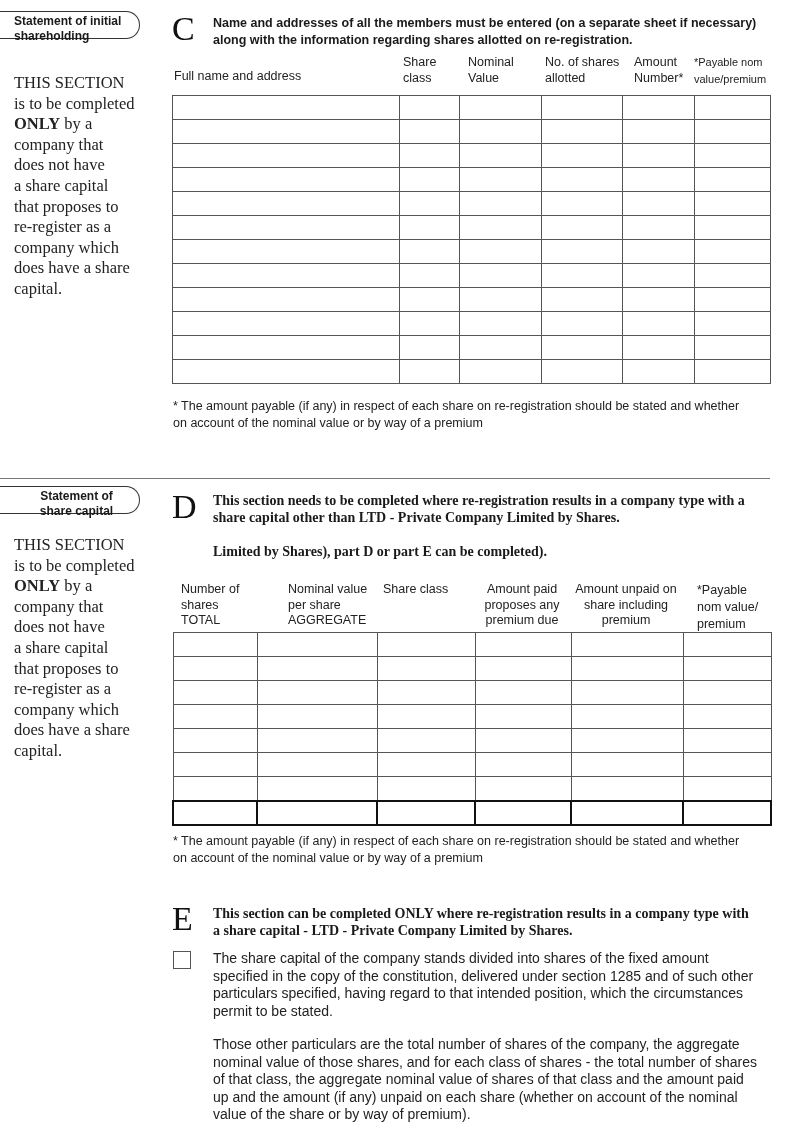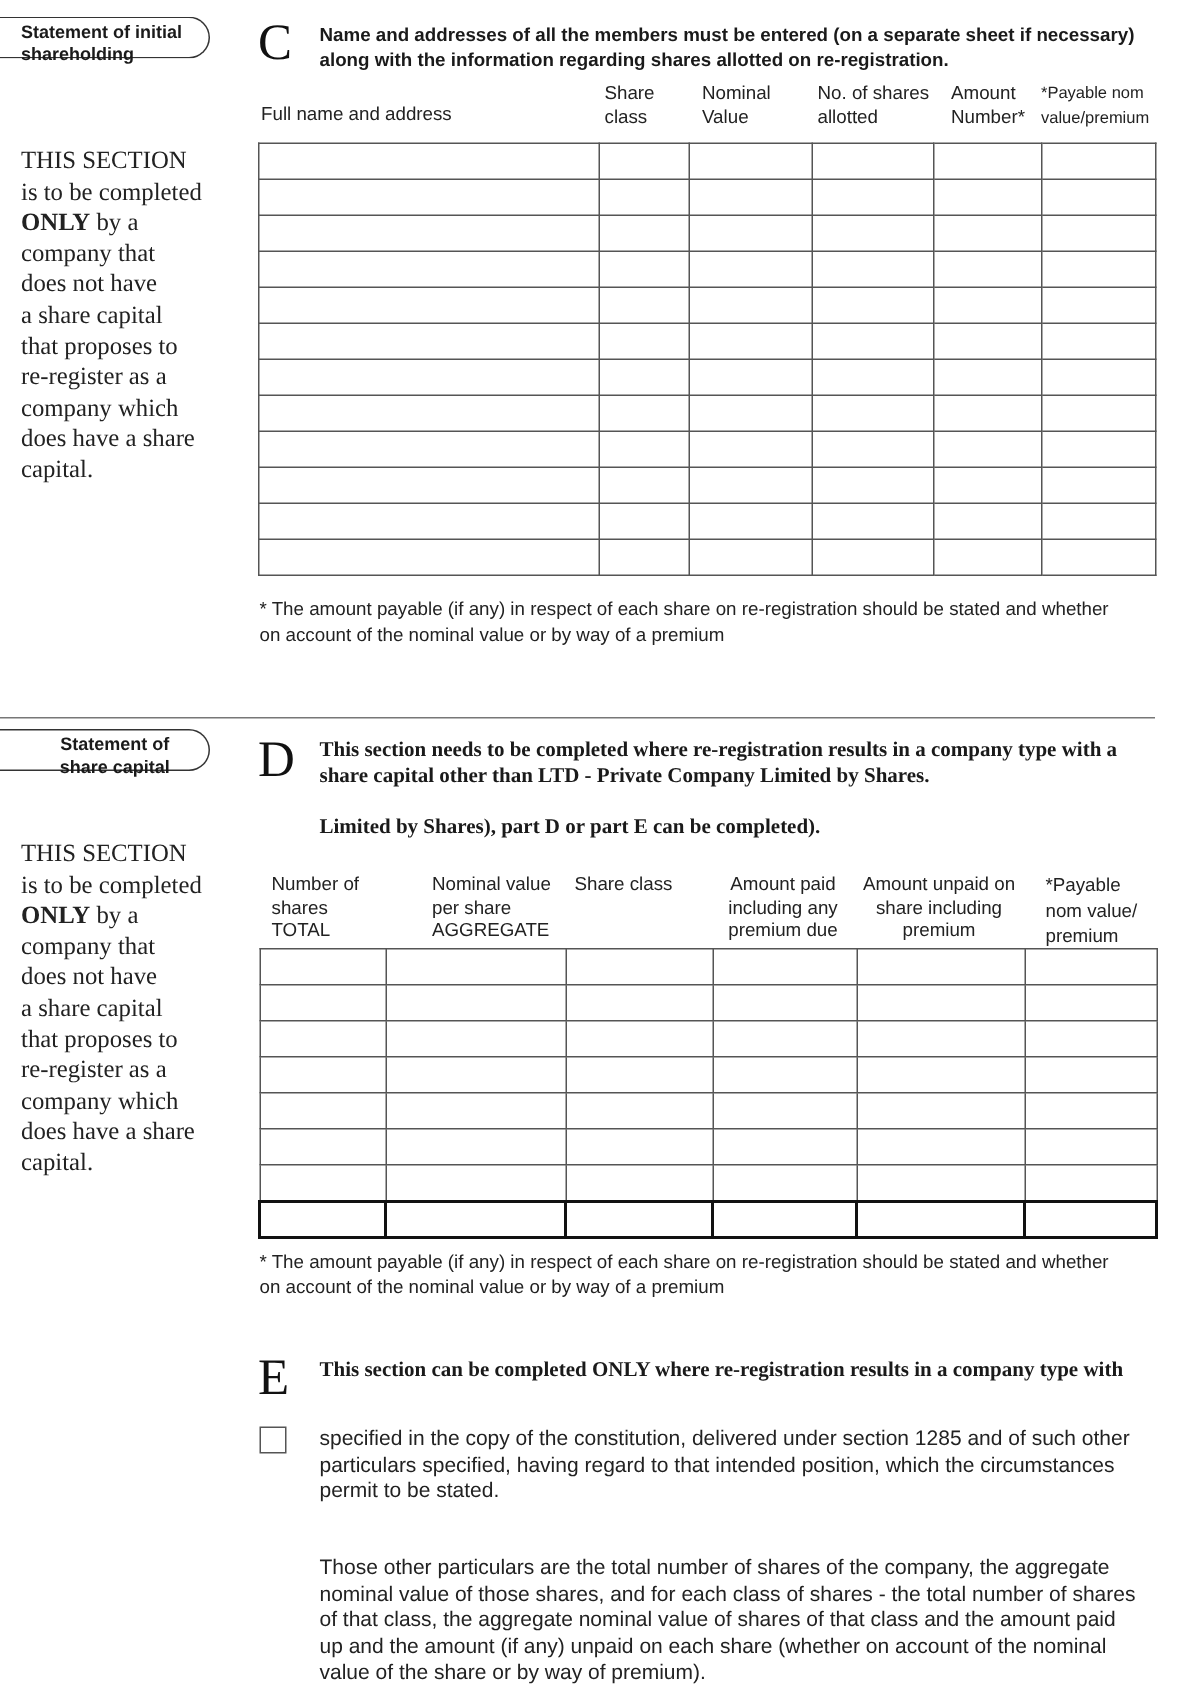--- a/index.html
+++ b/index.html
@@ -6,21 +6,21 @@
   body { width:800px; height:1127px; position:relative; overflow:hidden; color:#1a1a1a; }
 
   .tab-label {
     position:absolute; left:0; width:140px; height:28px;
     border:1px solid #333; border-left:none; border-radius:0 16px 16px 0;
     box-sizing:border-box; padding:2px 0 0 14px;
     font-family:"Liberation Sans", sans-serif; font-weight:bold; font-size:12px; line-height:15px;
   }
   .side-note {
     position:absolute; left:14px; width:150px;
-    font-family:"Liberation Serif", serif; font-size:16.5px; line-height:20.6px; color:#222;margin-top:24px;
+    font-family:"Liberation Serif", serif; font-size:16.5px; line-height:20.6px; color:#222;
   }
   .side-note b { font-weight:bold; }
   .section-letter {
     position:absolute; font-family:"Liberation Serif", serif; font-size:34px; line-height:34px; color:#111;
   }
   .section-heading-sans {
     position:absolute; font-family:"Liberation Sans", sans-serif; font-weight:bold; font-size:12.5px; line-height:17px;
   }
   .section-heading-serif {
     position:absolute; font-family:"Liberation Serif", serif; font-weight:bold; font-size:14px; line-height:17px;
@@ -246,21 +246,21 @@
 <div class="col-head" style="left:288px; top:582px; line-height:15.5px;">
   <div>Nominal value</div>
   <div>per share</div>
   <div>AGGREGATE</div>
 </div>
 <div class="col-head" style="left:383px; top:582px; line-height:15.5px;">
   <div>Share class</div>
 </div>
 <div class="col-head" style="left:474px; top:582px; width:96px; text-align:center; line-height:15.5px;">
   <div>Amount paid</div>
-  <div>including any</div>
+  <div>proposes any</div>
   <div>premium due</div>
 </div>
 <div class="col-head" style="left:570px; top:582px; width:112px; text-align:center; line-height:15.5px;">
   <div>Amount unpaid on</div>
   <div>share including</div>
   <div>premium</div>
 </div>
 <div class="col-head" style="left:697px; top:582px; line-height:17px;">
   <div>*Payable</div>
   <div>nom value/</div>
@@ -345,25 +345,27 @@
 </table>
 
 <div class="footnote" style="left:173px; top:833px;">
   <div>* The amount payable (if any) in respect of each share on re-registration should be stated and whether</div>
   <div>on account of the nominal value or by way of a premium</div>
 </div>
 
 <div class="section-letter" style="left:172px; top:902px;">E</div>
 <div class="section-heading-serif" style="left:213px; top:905px; width:580px;">
   <div>This section can be completed ONLY where re-registration results in a company type with</div>
+  <div>a share capital - LTD - Private Company Limited by Shares.</div>
 </div>
 
 <div class="checkbox" style="left:173px; top:951px;"></div>
 
 <div class="body-text" style="left:213px; top:950px; width:580px;">
+  <div>The share capital of the company stands divided into shares of the fixed amount</div>
   <div>specified in the copy of the constitution, delivered under section 1285 and of such other</div>
   <div>particulars specified, having regard to that intended position, which the circumstances</div>
   <div>permit to be stated.</div>
 </div>
 
 <div class="body-text" style="left:213px; top:1036px; width:580px;">
   <div>Those other particulars are the total number of shares of the company, the aggregate</div>
   <div>nominal value of those shares, and for each class of shares - the total number of shares</div>
   <div>of that class, the aggregate nominal value of shares of that class and the amount paid</div>
   <div>up and the amount (if any) unpaid on each share (whether on account of the nominal</div>

